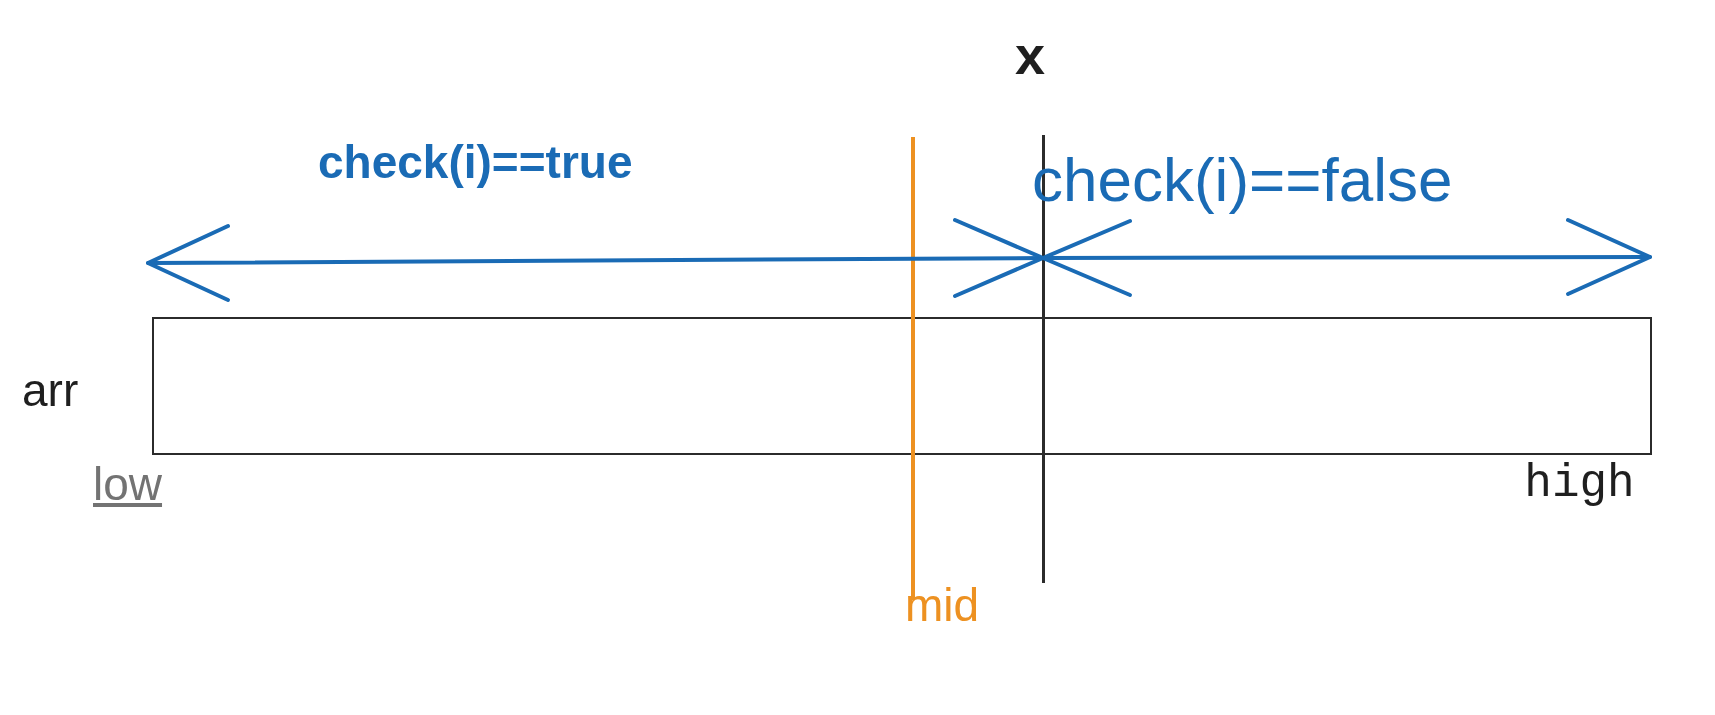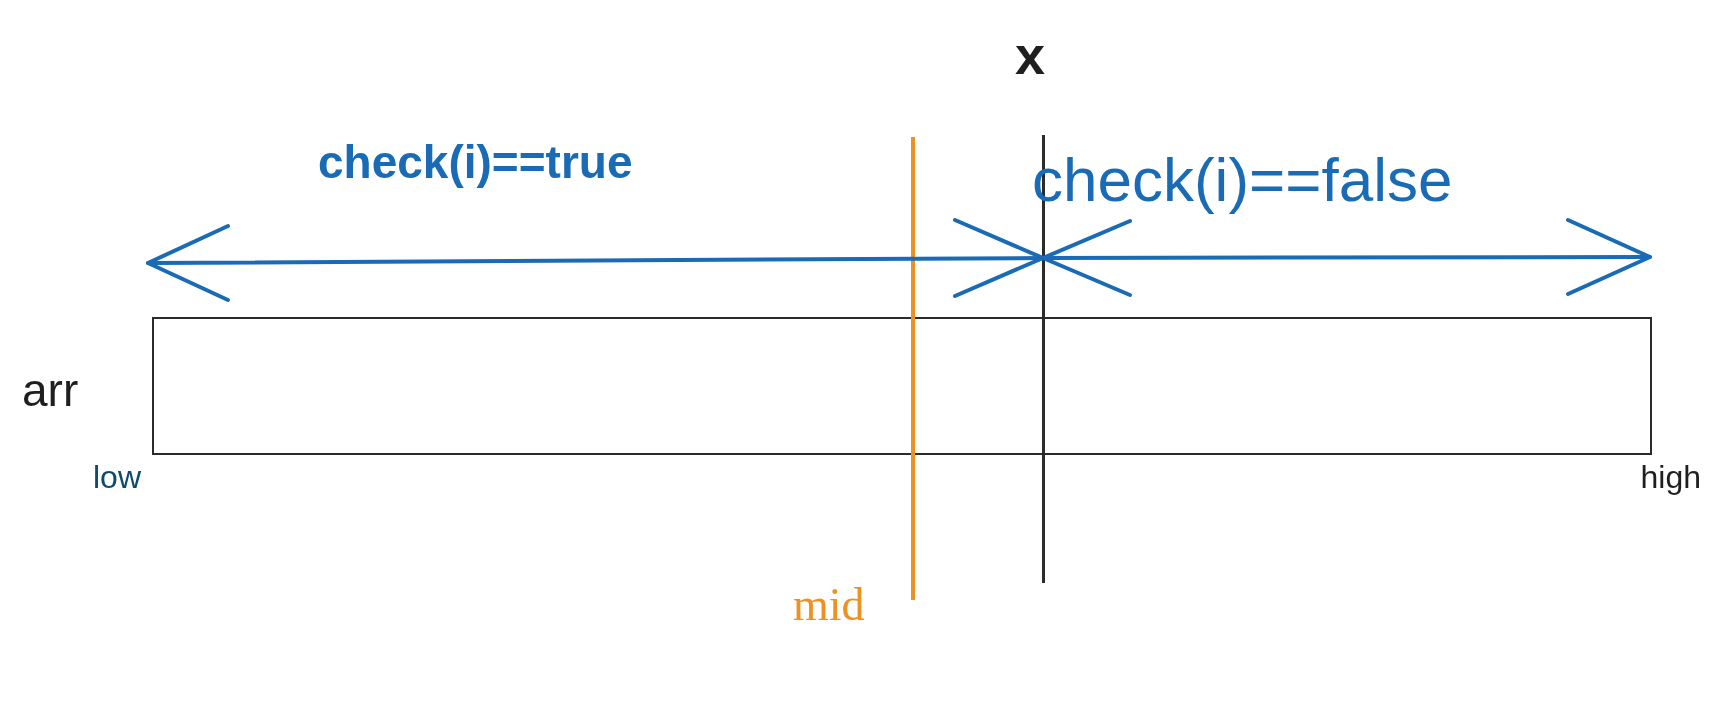--- a/index.html
+++ b/index.html
@@ -89,38 +89,40 @@
   #label-arr {
     left: 22px;
     top: 334px;
     font-size: 46px;
     color: #1f1f1f;
     margin-top: 33px;
   }
   #label-low {
     left: 93px;
     top: 461px;
-    font-size: 32px;
-    color: #0c4a6e;
+    font-size: 46px;
+    color: #737373;
+    text-decoration: underline;
   }
   #label-high {
     left: 1458px;
     top: 461px;
     width: 243px;
-    text-align: right;
-    font-size: 32px;
+    text-align: center;
+    font-size: 46px;
     color: #1f1f1f;
+    font-family: Liberation Mono, monospace;
   }
   #label-mid {
-    left: 793px;
+    left: 820px;
     top: 582px;
     width: 244px;
+    text-align: center;
     font-size: 46px;
     color: #ED9121;
-    font-family: Liberation Serif, serif;
   }
 </style>
 </head>
 <body>
 
 <div id="canvas">
 
   <div id="arr-rect"></div>
 
   <div class="vline" id="mid-line"></div>

